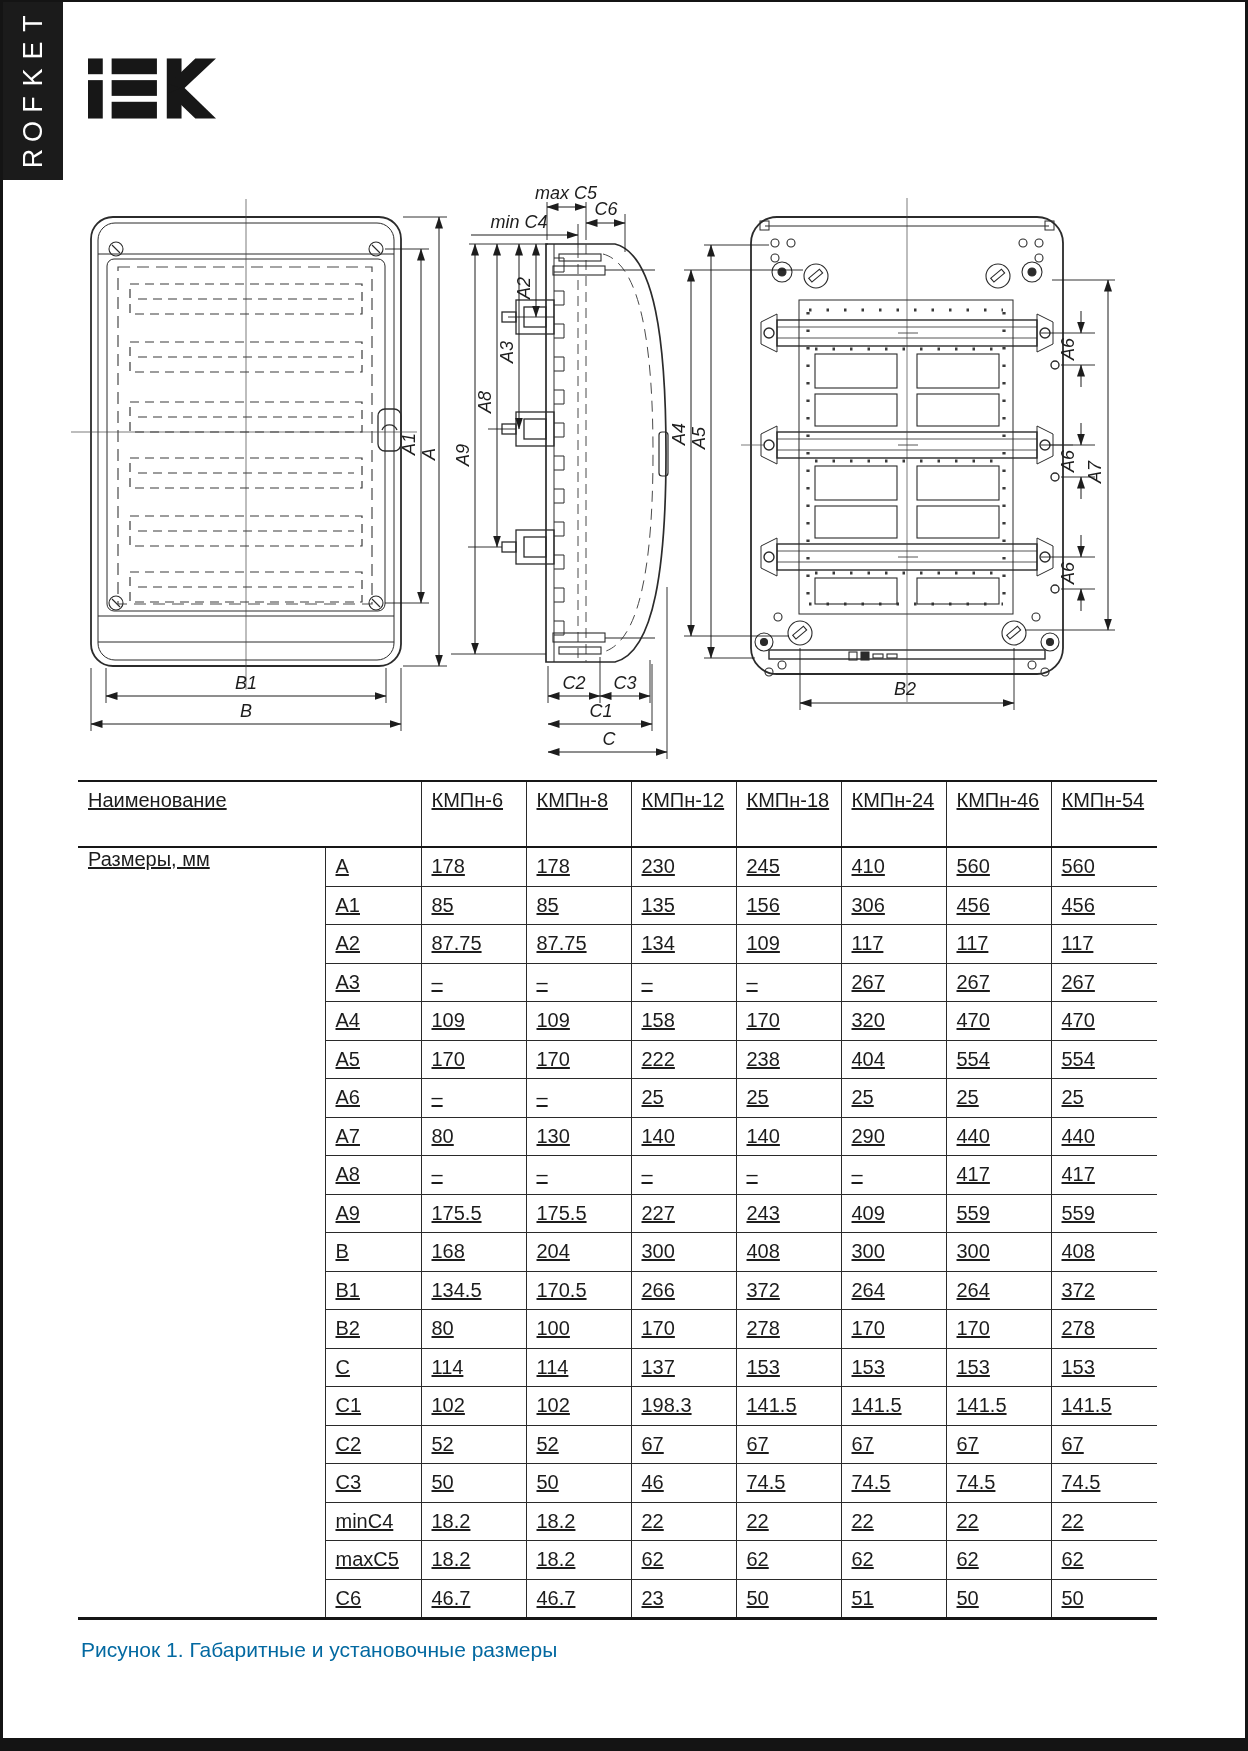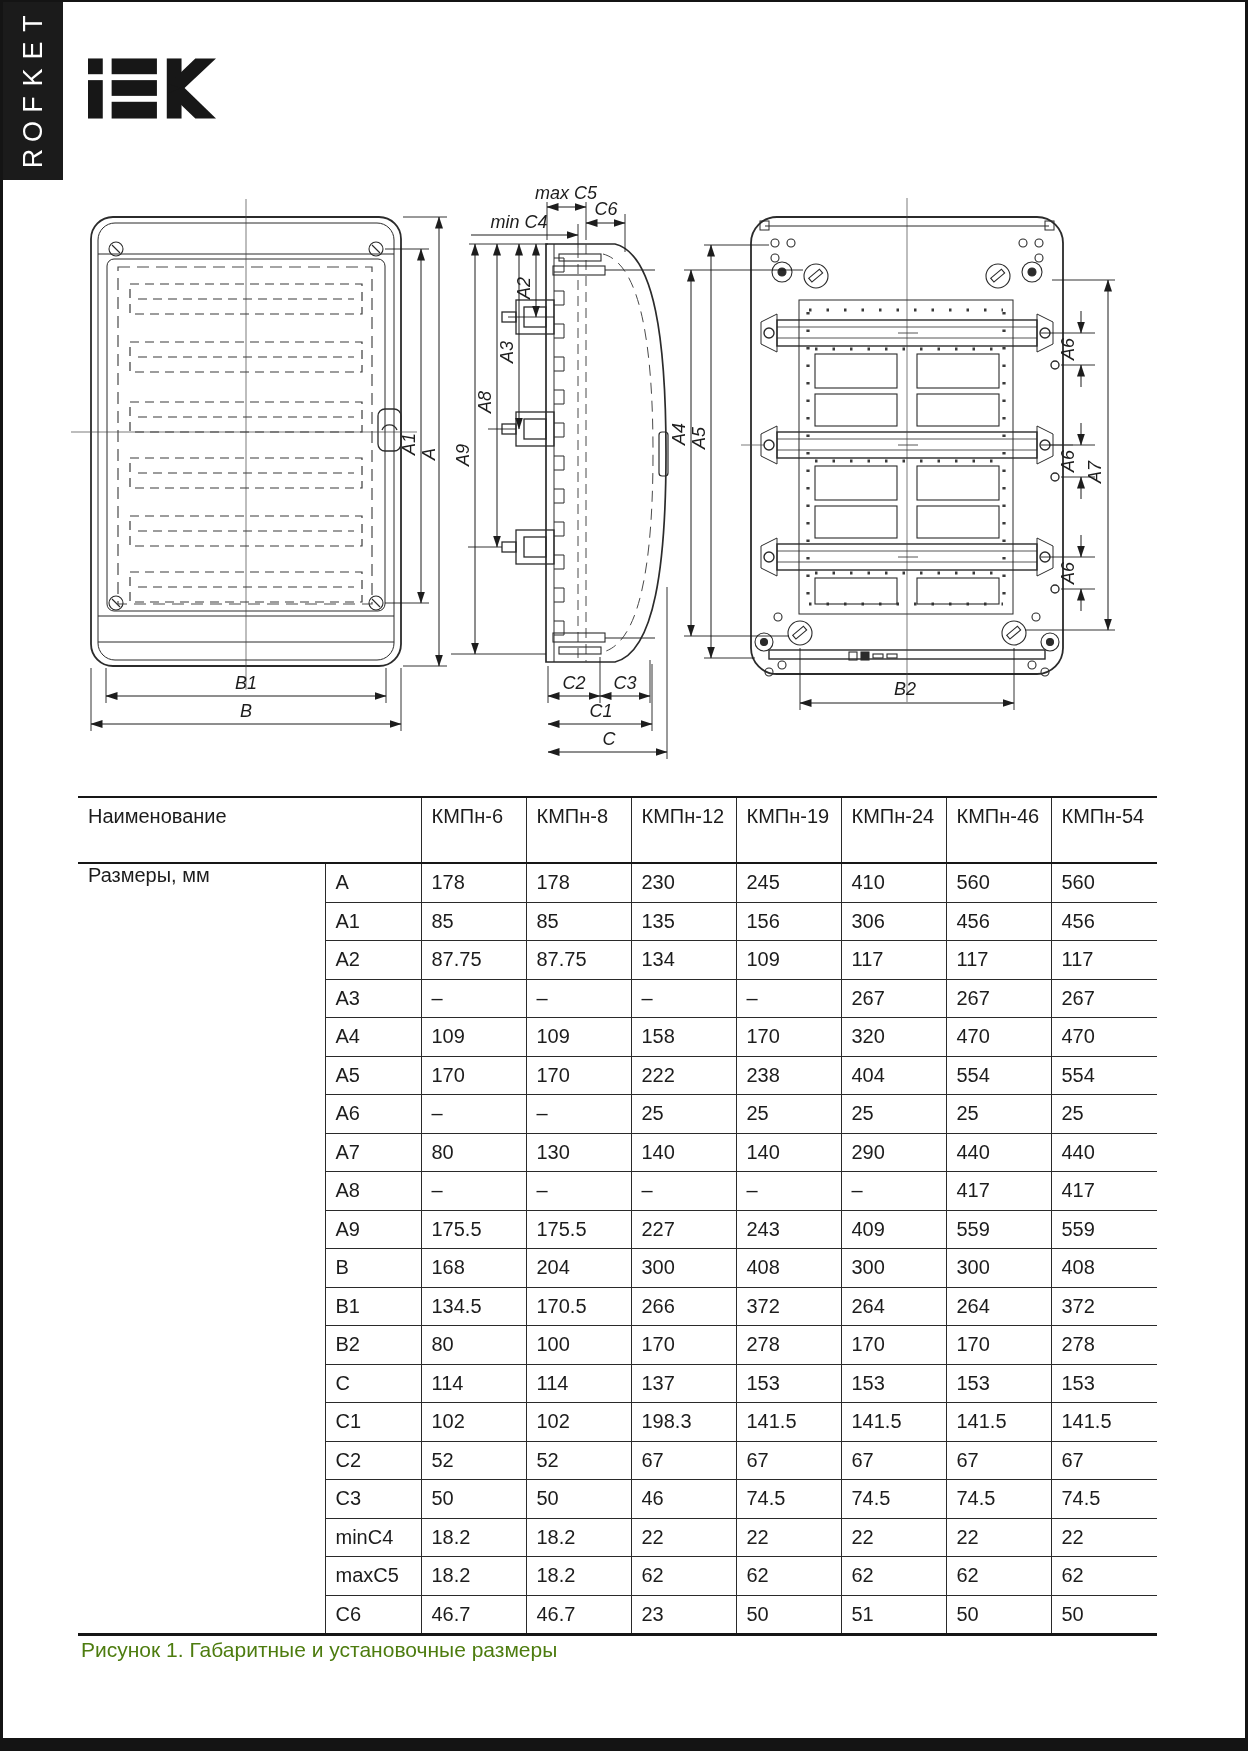--- a/index.html
+++ b/index.html
@@ -16,38 +16,38 @@
   }
   .brand-banner span{
     display:flex; align-items:center; justify-content:center;
     width:28px; height:27px; transform:rotate(-90deg);
     color:#fff; font-size:27px; font-weight:400; letter-spacing:0;
   }
   .logo{position:absolute; left:85px; top:55px;}
   .drawing-svg{position:absolute; left:0; top:0; width:1248px; height:770px;}
   .dim-text{font:italic 18px "Liberation Sans", sans-serif; fill:#1d1d1d; text-anchor:middle;}
   .dims-table{
-    position:absolute; left:75px; top:794px; width:1079px;
+    position:absolute; left:75px; top:778px; width:1079px;
     border-collapse:collapse; table-layout:fixed;
     border-top:2.4px solid #161616; border-bottom:3px solid #161616;
-    font-size:20px; color:#1c1c1c;
+    font-size:20px; color:#1c1c1c;text-decoration:underline;
   }
   .dims-table th{
     font-weight:normal; text-align:left; vertical-align:top;
     height:57px; padding:7px 4px 0 10px;
     border-bottom:2px solid #161616;
   }
   .dims-table th.model-cell{border-left:1.4px solid #2a2a2a;margin-top:33px;}
   .dims-table td{height:37.5px; padding:0 4px 0 10px; vertical-align:middle;}
   .dims-table td.group-cell{vertical-align:top; border-right:1.4px solid #2a2a2a;}
   .dims-table td.param-cell{border-right:1.4px solid #2a2a2a;}
   .dims-table td.val-cell + .val-cell, .dims-table td.val-cell{border-left:1.4px solid #2a2a2a;}
   .dims-table td.param-cell{border-left:none;}
   .dims-table tbody tr:not(:first-child) td{border-top:1.4px solid #2a2a2a;}
-  .caption{position:absolute; left:78px; top:1636px; font-size:21px; color:#4d7c0f;}
+  .caption{position:absolute; left:78px; top:1636px; font-size:21px; color:#0369a1;}
 </style>
 </head>
 <body>
 
 <div class="page">
 
   <div class="brand-banner">
       <span>T</span>
       <span>E</span>
       <span>K</span>
@@ -323,21 +323,21 @@
         <col style="width:105px">
         <col style="width:105px">
         <col style="width:106px">
     </colgroup>
     <thead>
       <tr>
         <th colspan="2">Наименование</th>
         <th class="model-cell">КМПн-6</th>
         <th class="model-cell">КМПн-8</th>
         <th class="model-cell">КМПн-12</th>
-        <th class="model-cell">КМПн-19</th>
+        <th class="model-cell">КМПн-18</th>
         <th class="model-cell">КМПн-24</th>
         <th class="model-cell">КМПн-46</th>
         <th class="model-cell">КМПн-54</th>
       </tr>
     </thead>
     <tbody>
 
     <tr>
           <td class="group-cell" rowspan="20">Размеры, мм</td>
           <td class="param-cell">A</td>

